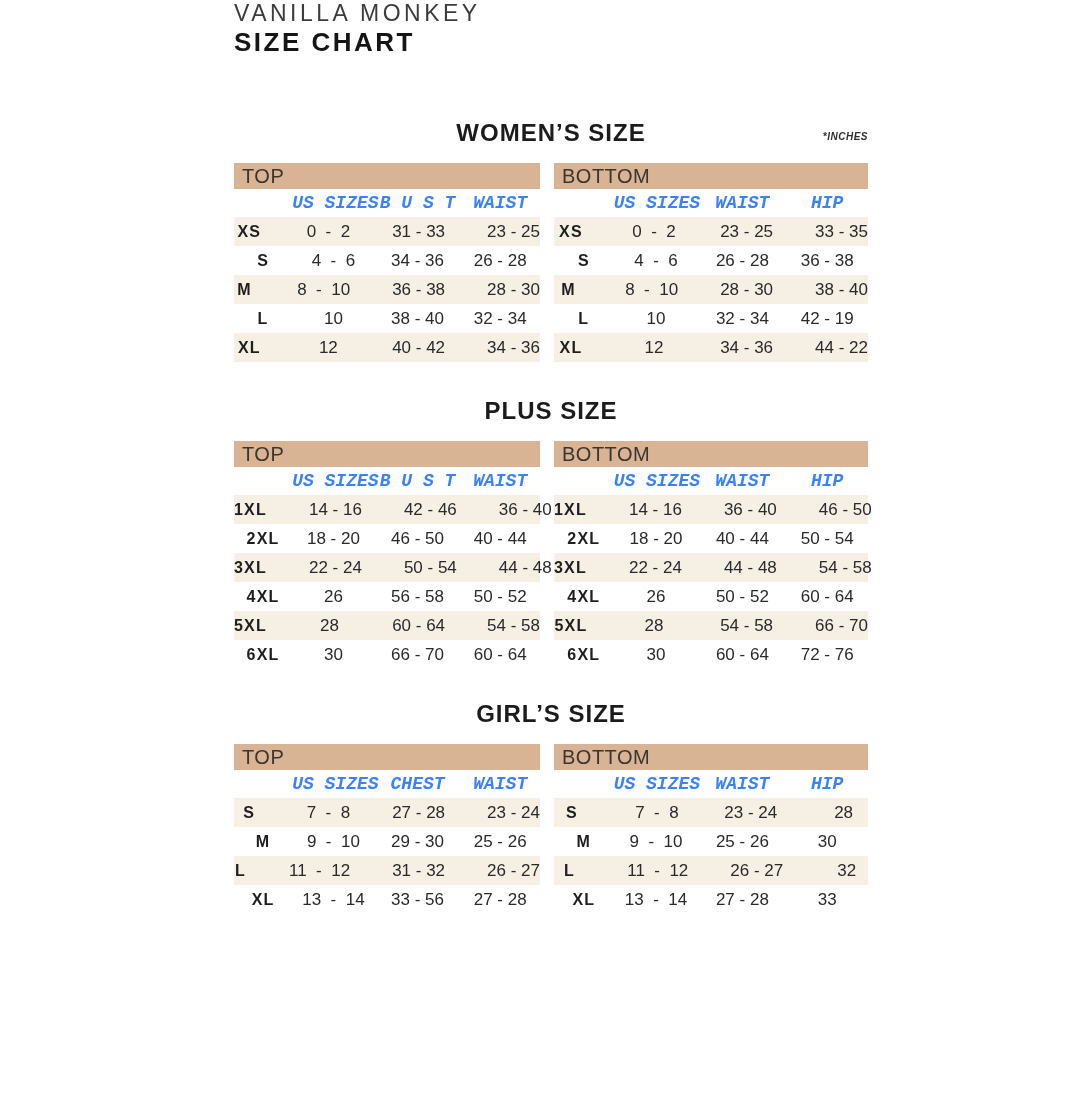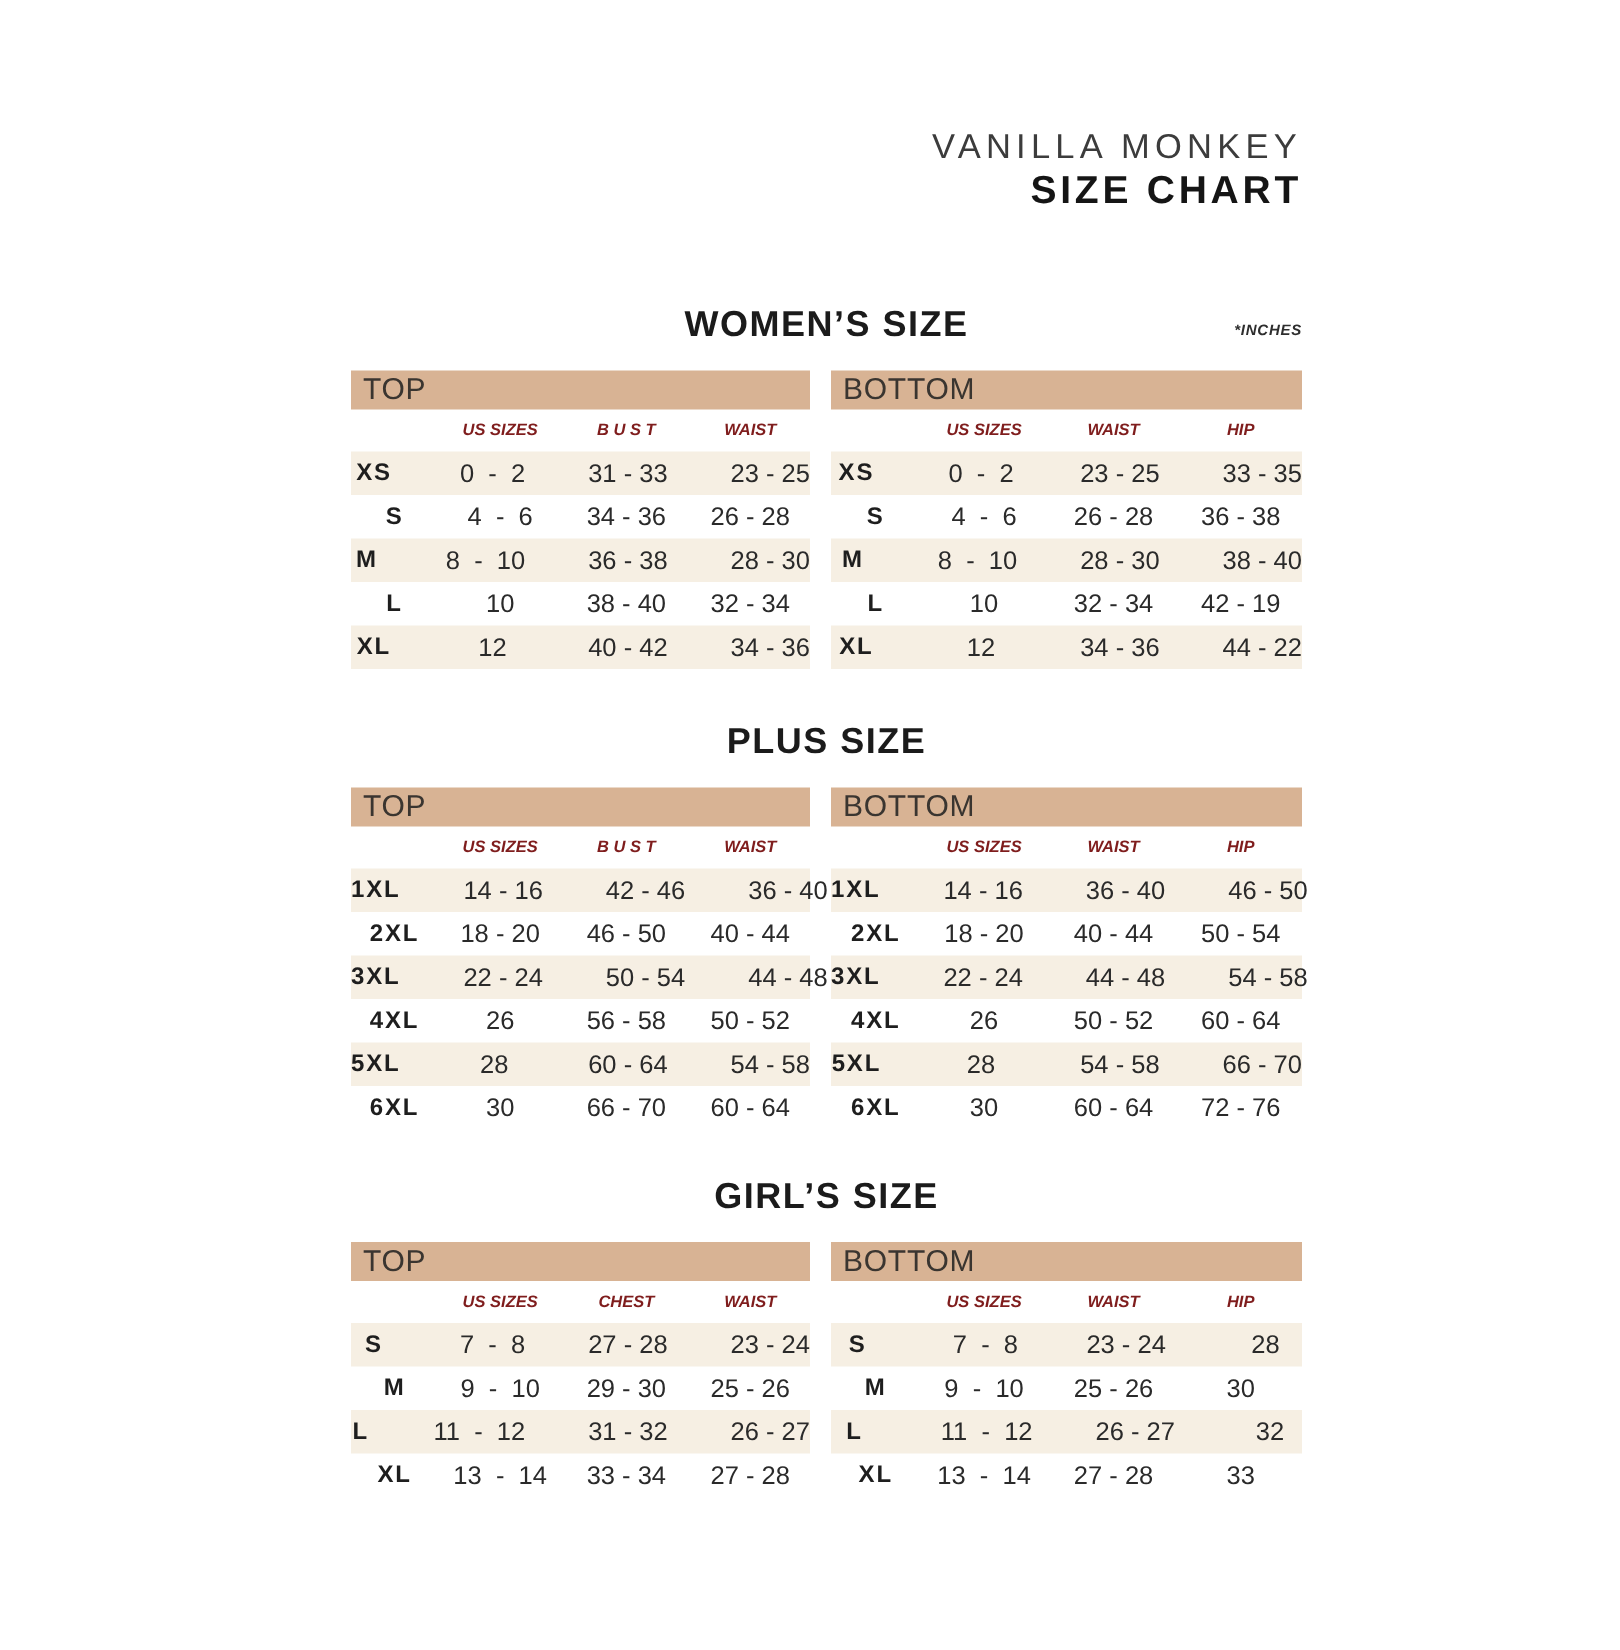--- a/index.html
+++ b/index.html
@@ -1,40 +1,40 @@
 <!DOCTYPE html>
 <html style="--tan: #d8b394; --cream: #f6efe3;"><head>
 <meta charset="utf-8">
 <style>
   * { margin: 0; padding: 0; box-sizing: border-box; }
   html, body { width: 1080px; height: 1100px; background: #ffffff; overflow: hidden; }
   body { font-family: "Liberation Sans", sans-serif; color: #262626; }
 
   .container { width: 634px; margin-left: 234px; }
 
-  .brand-header { padding-top: 84px; text-align: right; }
+  .brand-header { text-align: left; }
   .brand-name { font-size: 23px; font-weight: 400; letter-spacing: 3.5px; color: #3c3c3c; }
   .chart-title { font-size: 26px; font-weight: 700; letter-spacing: 2.5px; color: #151515; margin-top: 0; }
 
   .section-1 { margin-top: 62px; }
   .section-2 { margin-top: 36px; }
   .section-3 { margin-top: 32px; }
 
   .section-header { position: relative; text-align: center; height: 26px; }
   .section-title { font-size: 24px; font-weight: 700; letter-spacing: 1px; color: #1b1b1b; display: inline-block; line-height: 26px; }
   .inches-note { position: absolute; right: 0; bottom: 4px; font-size: 10px; font-style: italic; font-weight: 700; letter-spacing: 0.5px; color: #2e2e2e; }
 
   .tables-row { display: flex; gap: 14px; margin-top: 17px; }
   .size-table.top-table { width: 306px; }
   .size-table.bottom-table { width: 314px; }
 
   .table-bar { height: 26px; background: var(--tan, #d8b394); display: flex; align-items: center; padding-left: 8px; font-size: 20px; font-weight: 400; letter-spacing: 0.5px; color: #3a3530; }
 
   .col-headers { height: 28px; display: flex; align-items: center; }
-  .col-headers .cell { font-style: italic; font-weight: 700; font-size: 11px; color: #7f1d1d; }
+  .col-headers .cell { font-style: italic; font-weight: 700; font-size: 18px; color: #3b82f6; font-family: Liberation Mono, monospace; }
 
   .drow { height: 29px; display: flex; align-items: center; }
   .drow.alt { background: var(--cream, #f6efe3); gap: 42px; }
   .drow .cell { font-size: 17px; color: #2a2a2a; }
 
   .cell { text-align: center; white-space: pre; }
   .c0 { width: 19%; }
   .c1 { width: 27%; }
   .c2 { width: 28%; }
   .c3 { width: 26%; }
@@ -271,21 +271,21 @@
             </div>
             <div class="drow alt">
               <span class="cell c0">L</span>
               <span class="cell c1">11  -  12</span>
               <span class="cell c2">31 - 32</span>
               <span class="cell c3">26 - 27</span>
             </div>
             <div class="drow">
               <span class="cell c0">XL</span>
               <span class="cell c1">13  -  14</span>
-              <span class="cell c2">33 - 34</span>
+              <span class="cell c2">33 - 56</span>
               <span class="cell c3">27 - 28</span>
             </div>
           </div>
       </div>
       <div class="size-table bottom-table">
         <div class="table-bar">BOTTOM</div>
         <div class="col-headers">
             <span class="cell c0"></span>
             <span class="cell c1">US SIZES</span>
             <span class="cell c2">WAIST</span>

